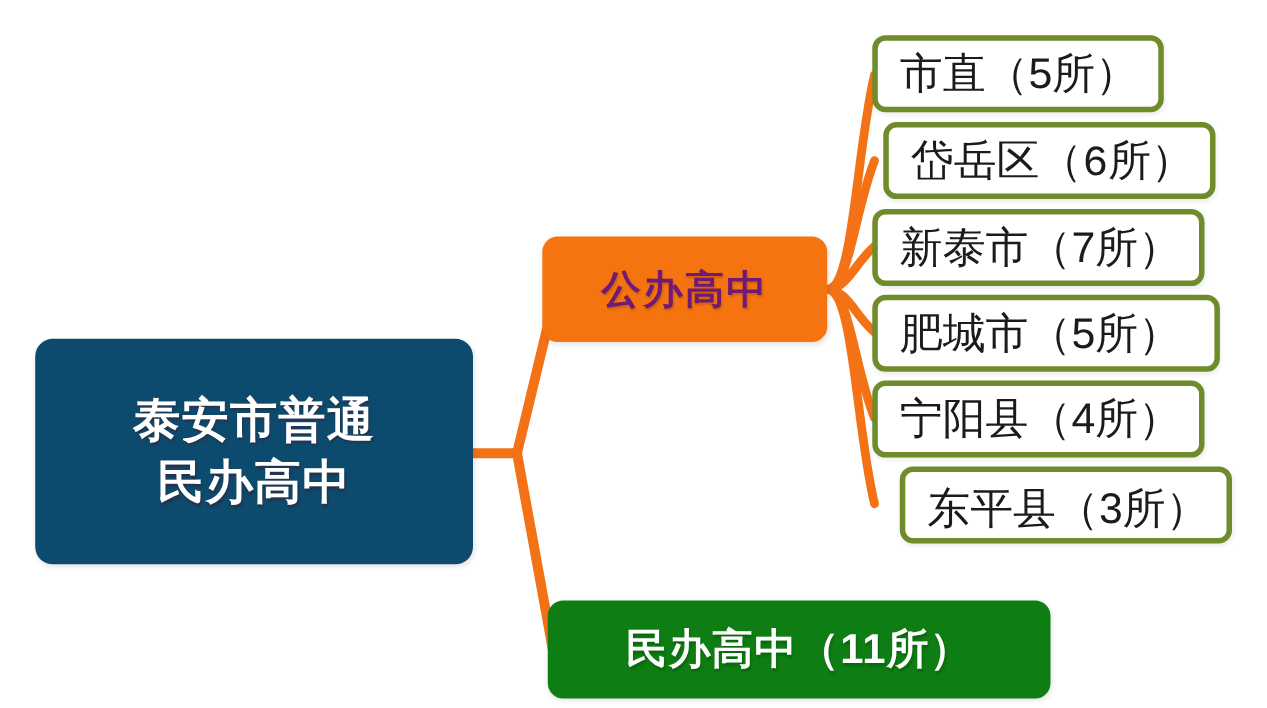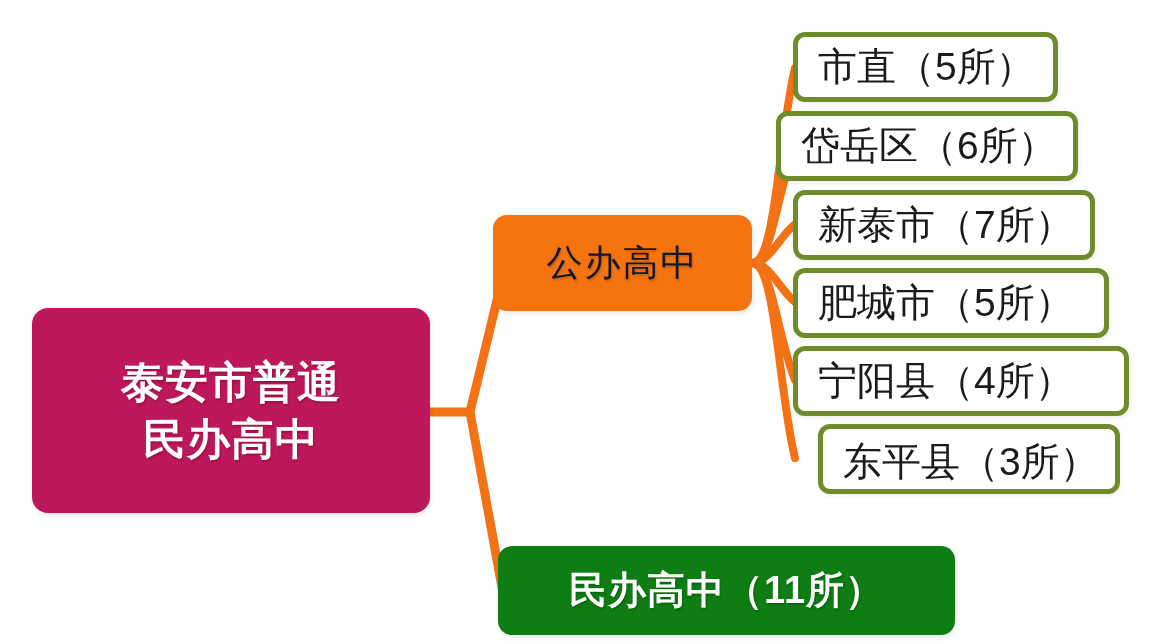--- a/index.html
+++ b/index.html
@@ -33,21 +33,21 @@
     justify-content: center;
     text-align: center;
   }
 
   
   .node-root {
     left: 32px;
     top: 308px;
     width: 398px;
     height: 205px;
-    background: #be185d;
+    background: #0c4a6e;
     border-radius: 16px;
     box-shadow: 1px 2px 5px rgba(0,0,0,0.10);
   }
   .node-root .node-label {
     color: #ffffff;
     font-size: 43px;
     font-weight: bold;
     line-height: 1.32;
     letter-spacing: 1px;
     text-shadow: 1px 2px 2px rgba(90,0,0,0.33);
@@ -57,23 +57,23 @@
   .node-public {
     left: 493px;
     top: 215px;
     width: 259px;
     height: 96px;
     background: #f67410;
     border-radius: 14px;
     box-shadow: 1px 2px 5px rgba(0,0,0,0.10);
   }
   .node-public .node-label {
-    color: #0f172a;
+    color: #701a75;
     font-size: 36px;
-    font-weight: normal;
+    font-weight: bold;
     letter-spacing: 2px;
     text-shadow: 1px 2px 2px rgba(120,55,0,0.33);
   }
 
   
   .node-private {
     left: 498px;
     top: 519px;
     width: 457px;
     height: 89px;
@@ -140,33 +140,33 @@
   </div>
 
   <div class="node node-private">
     <span class="node-label">民办高中（11所）</span>
   </div>
 
   <div class="node node-leaf" style="left:793px; top:32px; width:265px; height:70px;">
     <span class="node-label">市直（5所）</span>
   </div>
 
-  <div class="node node-leaf" style="left:776px; top:111px; width:302px; height:70px;">
+  <div class="node node-leaf" style="left:803px; top:111px; width:302px; height:70px;font-family:Liberation Mono, monospace;">
     <span class="node-label">岱岳区（6所）</span>
   </div>
 
   <div class="node node-leaf" style="left:793px; top:190px; width:302px; height:70px;">
     <span class="node-label">新泰市（7所）</span>
   </div>
 
   <div class="node node-leaf" style="left:793px; top:268px; width:316px; height:70px;">
     <span class="node-label">肥城市（5所）</span>
   </div>
 
-  <div class="node node-leaf" style="left:793px; top:346px; width:336px; height:70px;">
+  <div class="node node-leaf" style="left:793px; top:346px; width:302px; height:70px;">
     <span class="node-label">宁阳县（4所）</span>
   </div>
 
   <div class="node node-leaf" style="left:818px; top:424px; width:302px; height:70px;align-items:flex-end;">
     <span class="node-label">东平县（3所）</span>
   </div>
 
 </div>
 
 </body></html>

